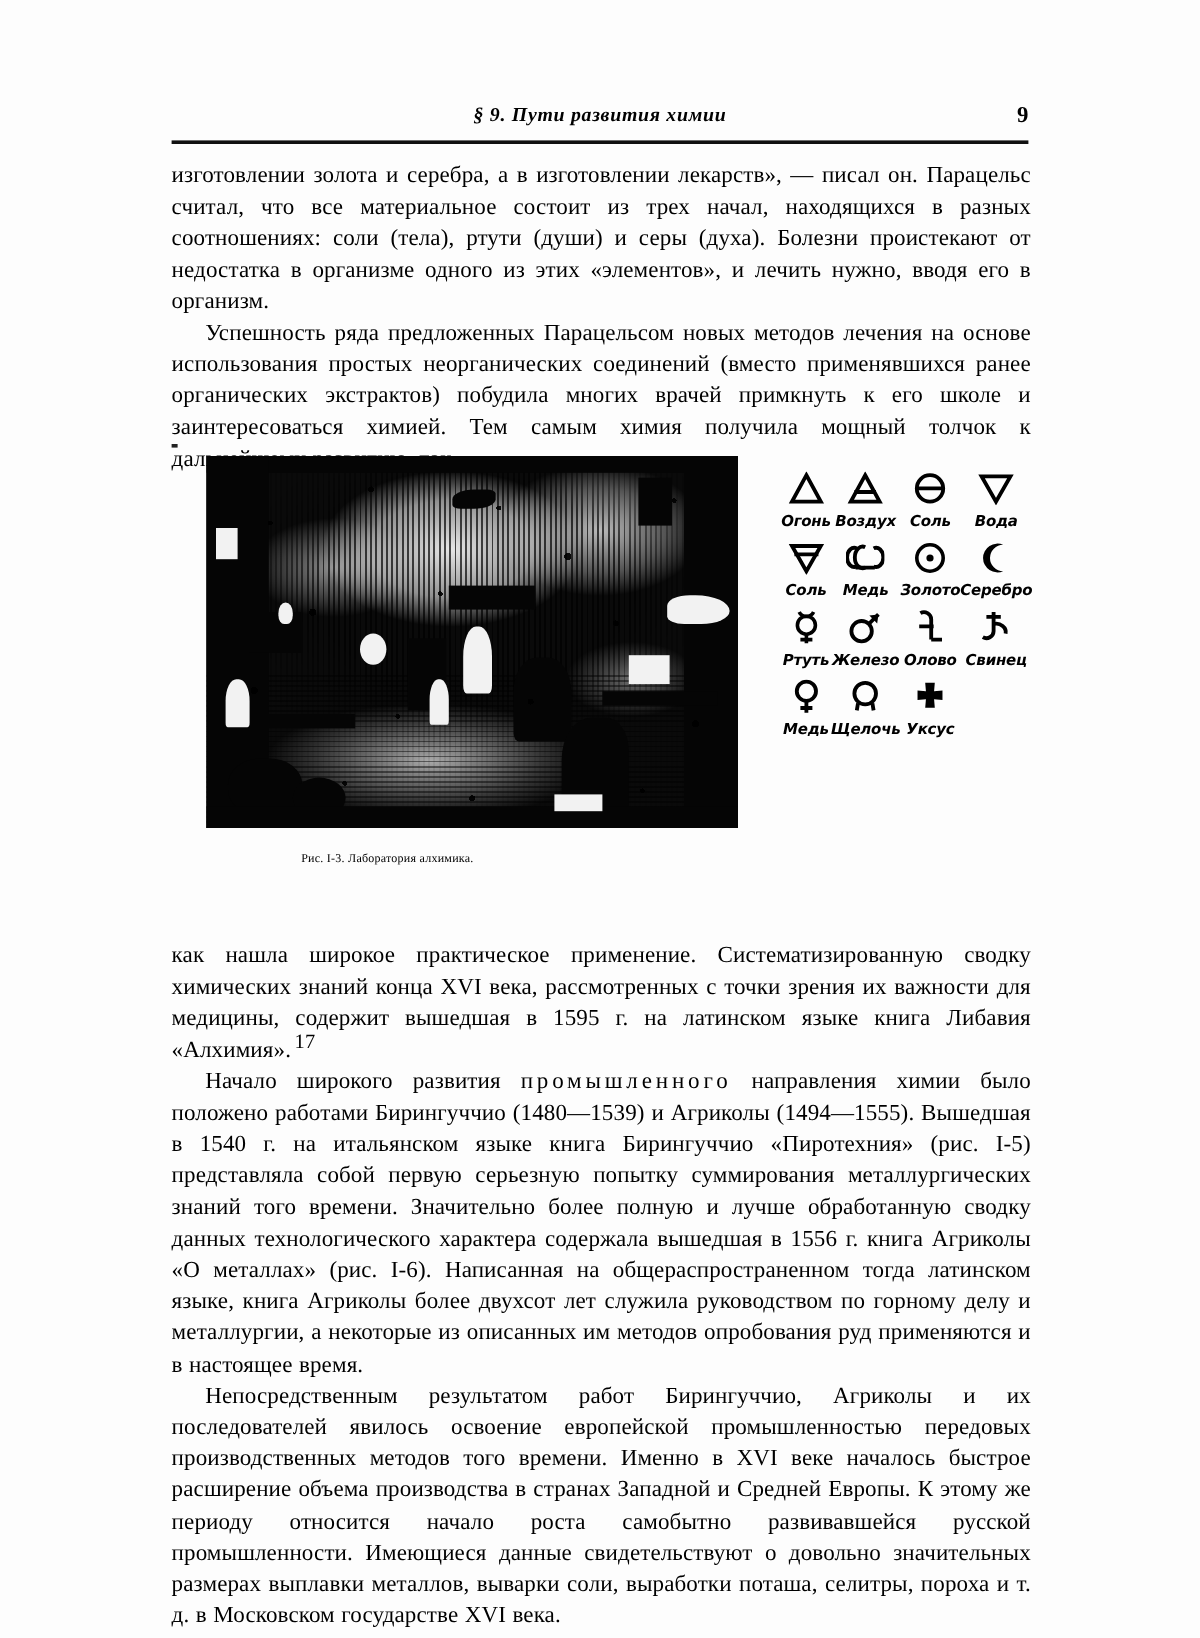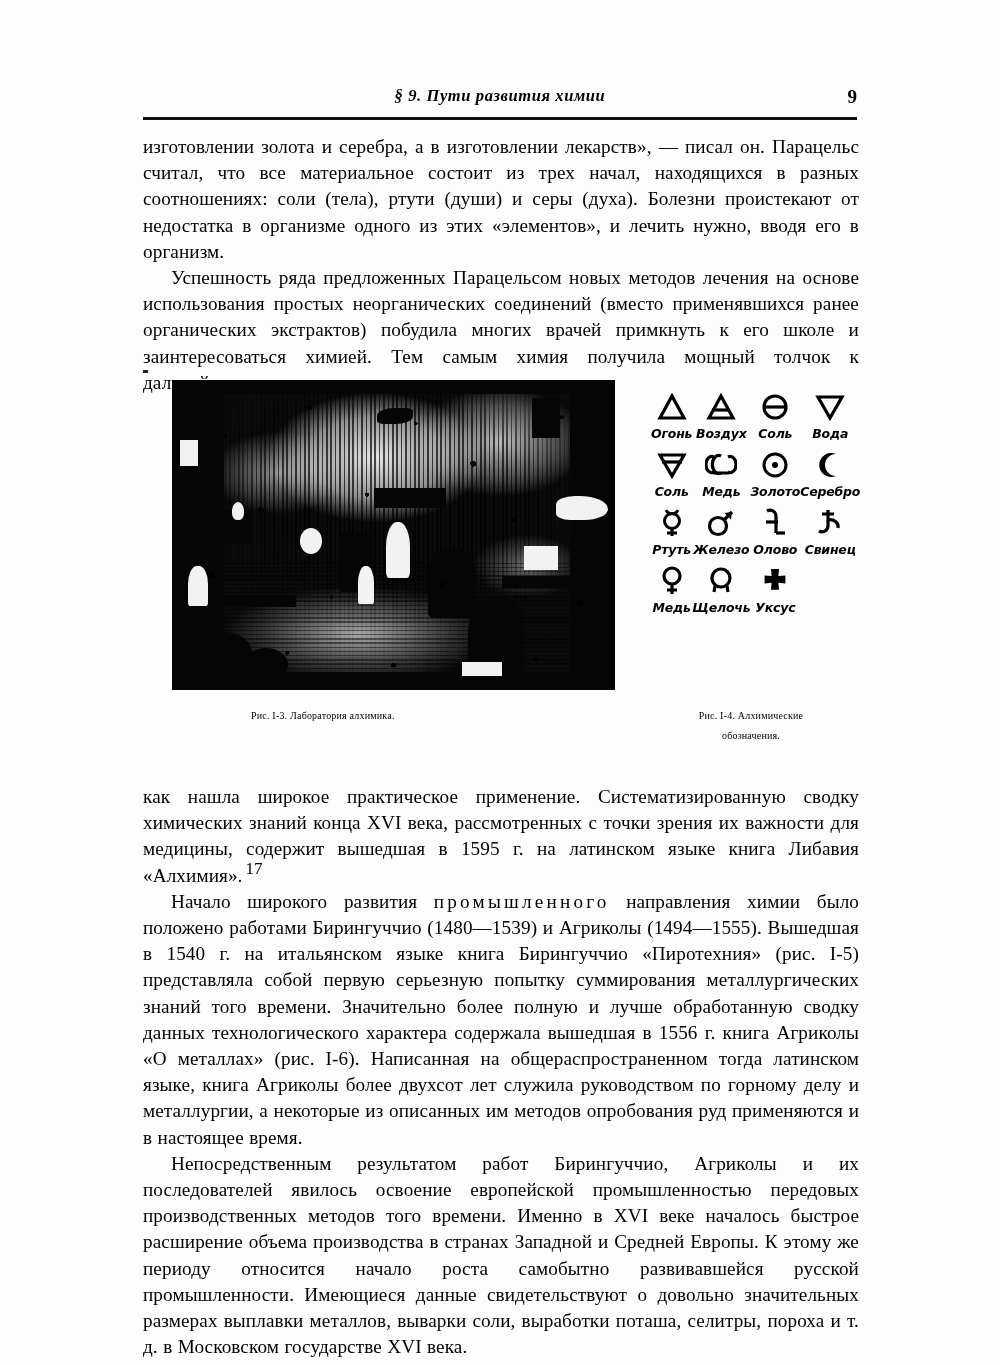--- a/index.html
+++ b/index.html
@@ -440,24 +440,20 @@
                 <path d="M11 2 h8 l-0.6 7 l7 -0.6 v8 l-7 -0.6 l0.6 7 h-8 l0.6 -7 l-7 0.6 v-8 l7 0.6 Z" fill="#000"></path>
               </svg>
           </span>
           <span class="sym-label">Уксус</span>
         </div>
 
       </div>
     </div>
 
     <div class="caption" id="caption-left">Рис. I-3. Лаборатория алхимика.</div>
-    <div class="caption" id="caption-right">
-      <span>Рис. I-4. Алхимические</span><br>
-      <span>обозначения.</span>
-    </div>
   </div>
 
   <div class="col" id="text-bottom">
     <p class="body"><span>как нашла широкое практическое применение. Систематизированную сводку химических знаний конца XVI века, рассмотренных с точки зрения их важности для медицины, содержит вышедшая в 1595 г. на латинском языке книга Либавия «Алхимия».</span><sup class="fn">17</sup></p>
     <p class="body indent"><span>Начало широкого развития </span><span class="sp">промышленного</span><span> направления химии было положено работами Бирингуччио (1480—1539) и Агриколы (1494—1555). Вышедшая в 1540 г. на итальянском языке книга Бирингуччио «Пиротехния» (рис. I-5) представляла собой первую серьезную попытку суммирования металлургических знаний того времени. Значительно более полную и лучше обработанную сводку данных технологического характера содержала вышедшая в 1556 г. книга Агриколы «О металлах» (рис. I-6). Написанная на общераспространенном тогда латинском языке, книга Агриколы более двухсот лет служила руководством по горному делу и металлургии, а некоторые из описанных им методов опробования руд применяются и в настоящее время.</span></p>
     <p class="body indent">Непосредственным результатом работ Бирингуччио, Агриколы и их последователей явилось освоение европейской промышленностью передовых производственных методов того времени. Именно в XVI веке началось быстрое расширение объема производства в странах Западной и Средней Европы. К этому же периоду относится начало роста самобытно развивавшейся русской промышленности. Имеющиеся данные свидетельствуют о довольно значительных размерах выплавки металлов, выварки соли, выработки поташа, селитры, пороха и т. д. в Московском государстве XVI века.</p>
   </div>
 
 </div>
 

